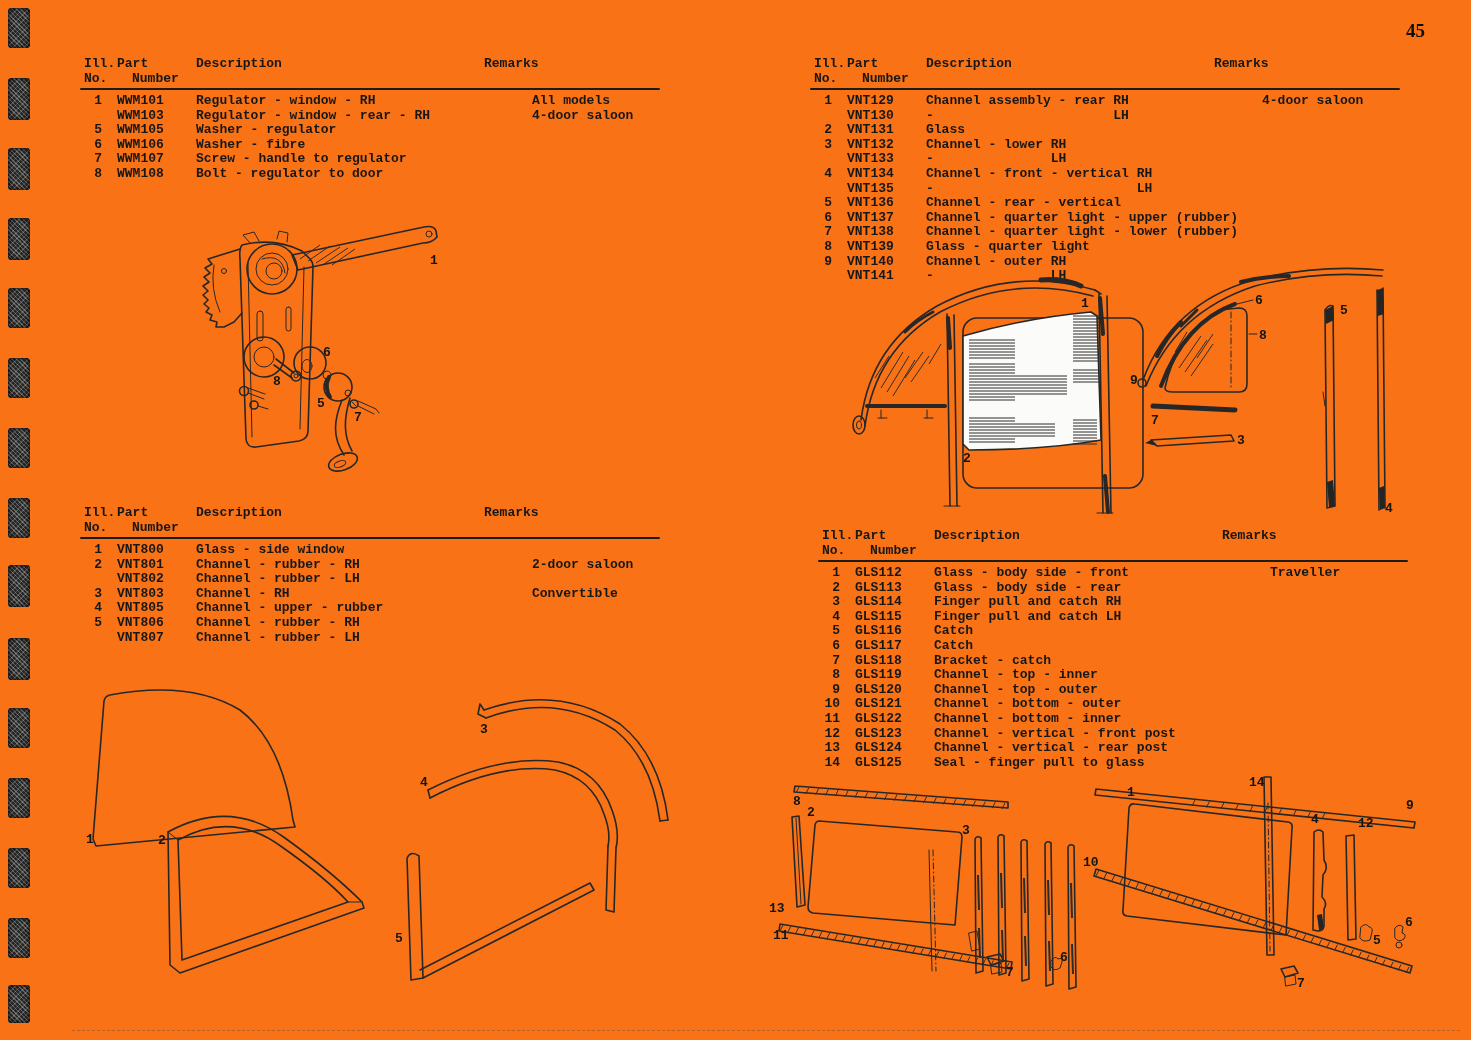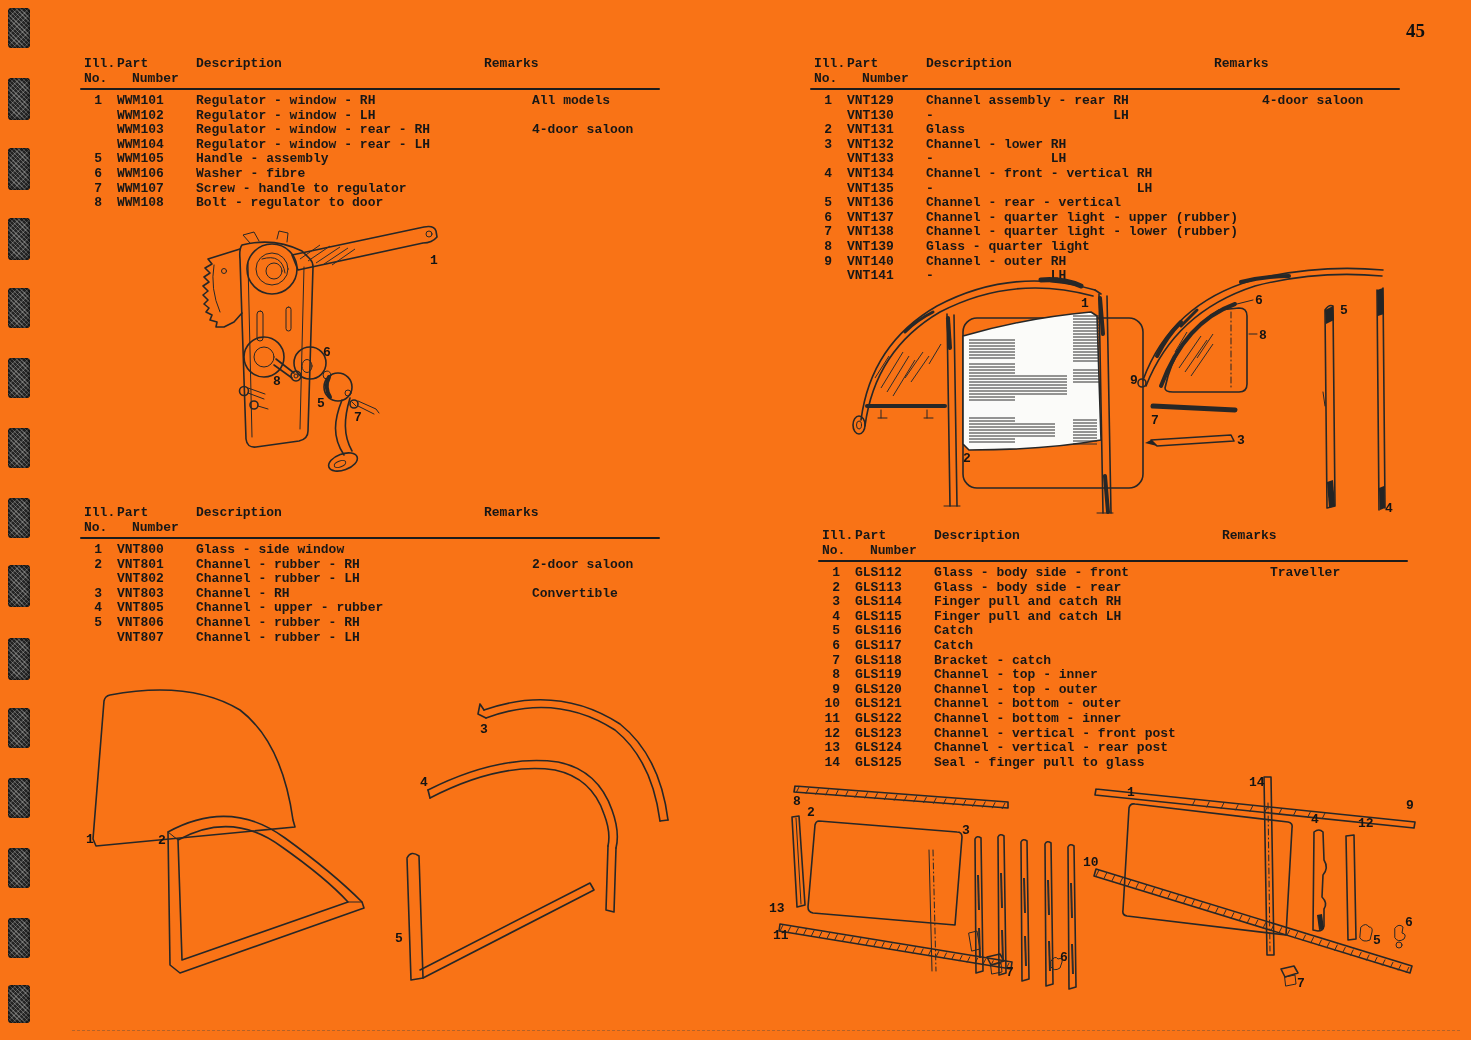--- a/index.html
+++ b/index.html
@@ -58,40 +58,28 @@
     <div class="rule"></div>
     <div class="rows">
         <div class="trow">
           <span class="c-no">1</span>
           <span class="c-part">WWM101</span>
           <span class="c-desc">Regulator - window - RH</span>
           <span class="c-rem">All models</span>
         </div>
         <div class="trow">
           <span class="c-no"></span>
-          <span class="c-part">WWM102</span>
-          <span class="c-desc">Regulator - window - LH</span>
-          <span class="c-rem"></span>
-        </div>
-        <div class="trow">
-          <span class="c-no"></span>
           <span class="c-part">WWM103</span>
           <span class="c-desc">Regulator - window - rear - RH</span>
           <span class="c-rem">4-door saloon</span>
         </div>
         <div class="trow">
-          <span class="c-no"></span>
-          <span class="c-part">WWM104</span>
-          <span class="c-desc">Regulator - window - rear - LH</span>
-          <span class="c-rem"></span>
-        </div>
-        <div class="trow">
           <span class="c-no">5</span>
           <span class="c-part">WWM105</span>
-          <span class="c-desc">Handle - assembly</span>
+          <span class="c-desc">Washer - regulator</span>
           <span class="c-rem"></span>
         </div>
         <div class="trow">
           <span class="c-no">6</span>
           <span class="c-part">WWM106</span>
           <span class="c-desc">Washer - fibre</span>
           <span class="c-rem"></span>
         </div>
         <div class="trow">
           <span class="c-no">7</span>

